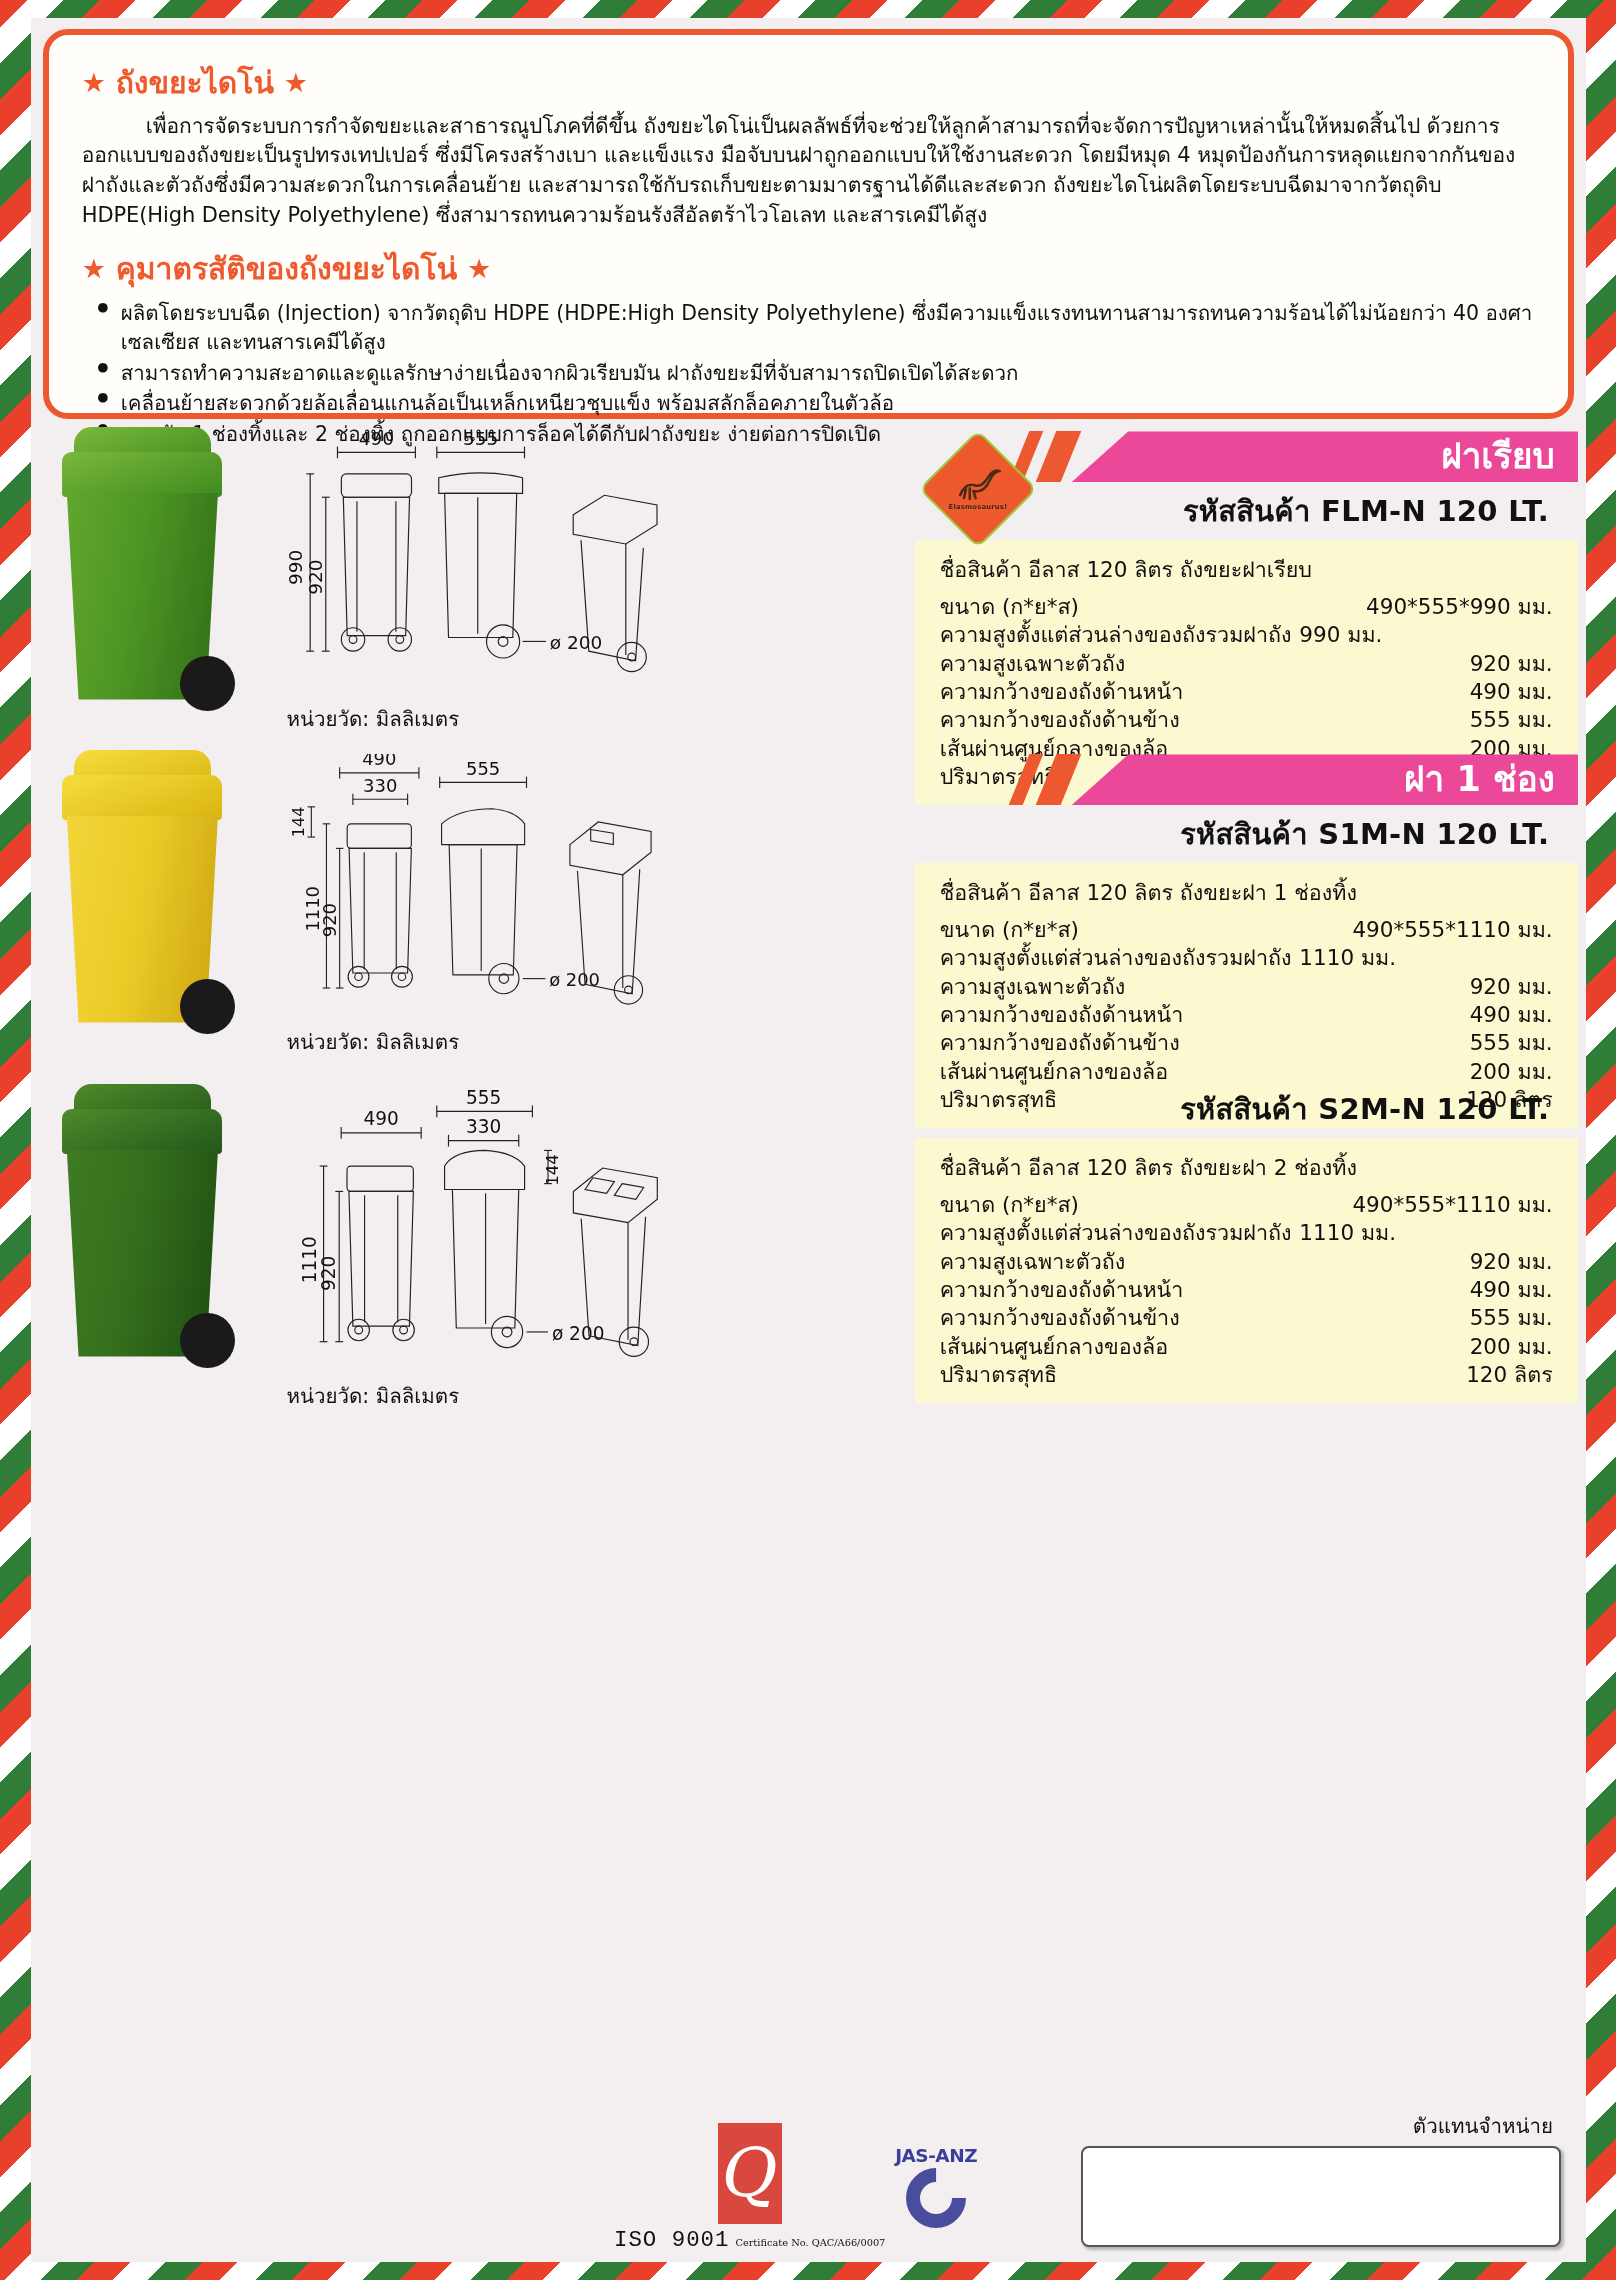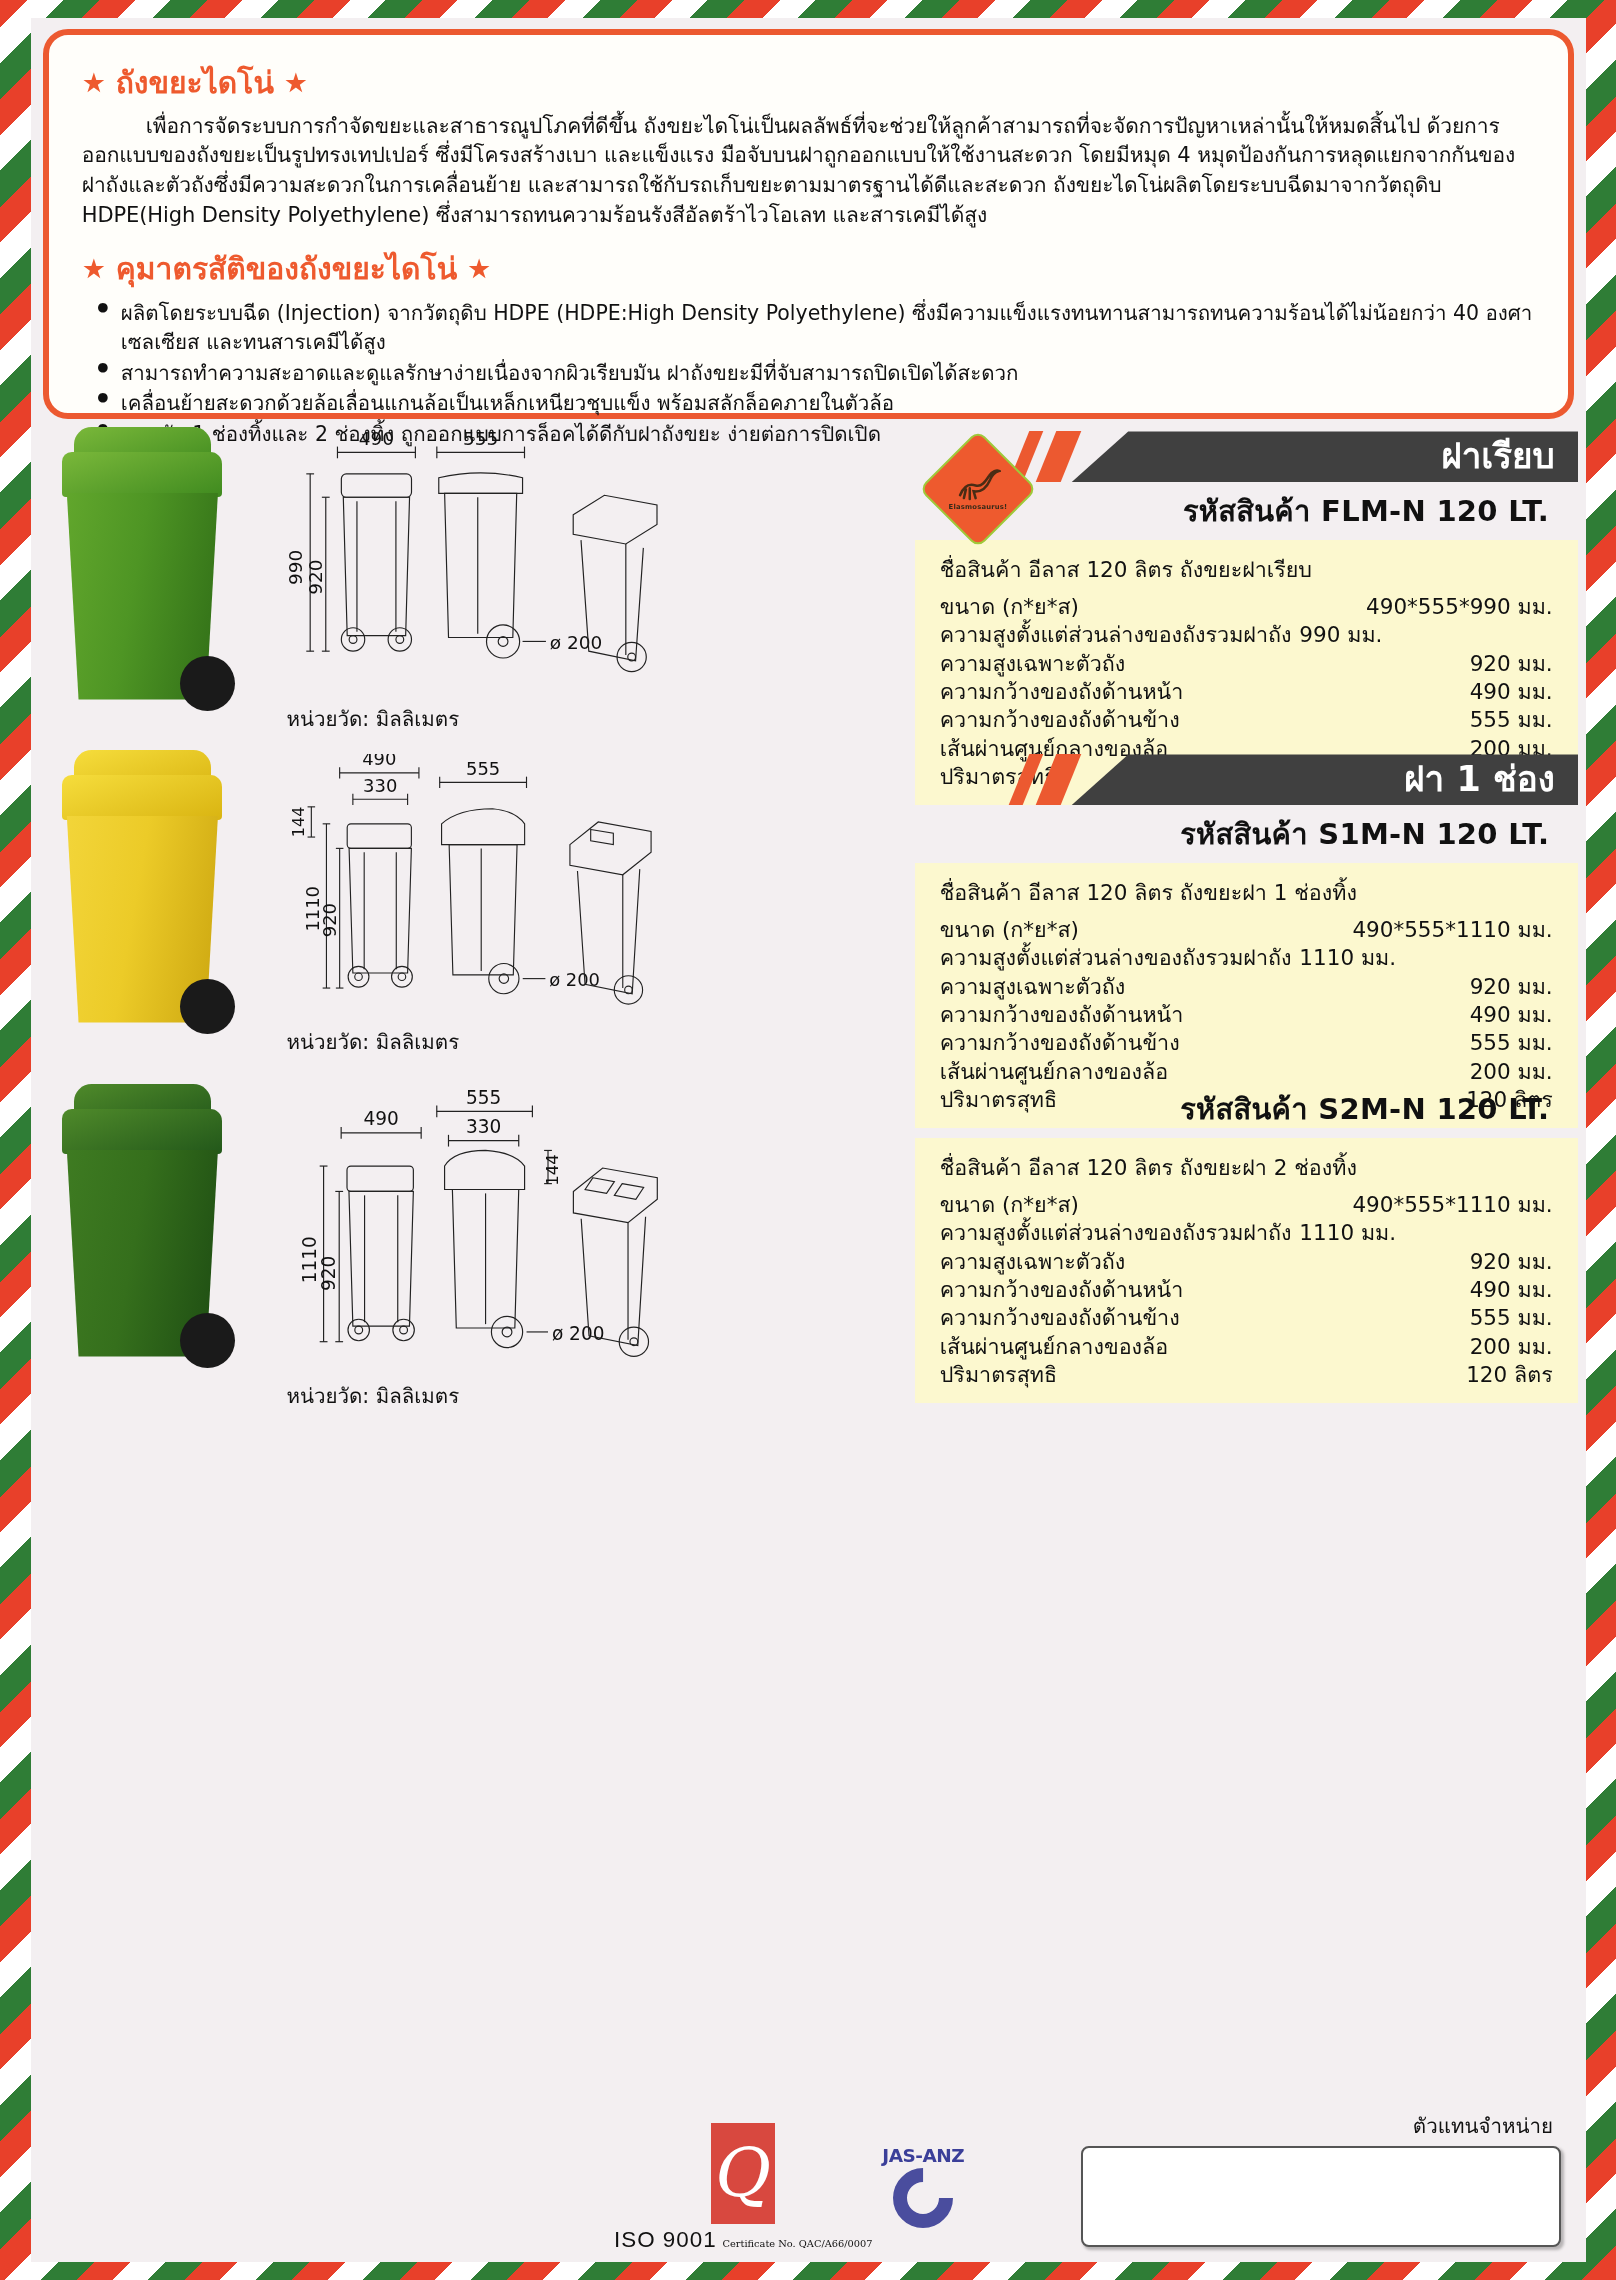--- a/index.html
+++ b/index.html
@@ -126,21 +126,21 @@
 
   
   .spec {
     position: absolute; right: 7.8px; top: 0px;
     width: 683px;
   }
   .ribbon-wrap { position: relative; height: 59px; }
   .ribbon {
     position: absolute; right: 0; top: 5.9px;
     width: 507px; height: 51px;
-    background: #404040;
+    background: #ec4899;
     display: flex; align-items: center; justify-content: flex-end;
     padding-right: 23.4px;
     clip-path: polygon(57px 0, 100% 0, 100% 100%, 0 100%);
   }
   .ribbon-title {
     color: #ffffff; font-size: 35px; font-weight: bold;
     letter-spacing: 0px; line-height: 1;
   }
   .ribbon-slash {
     position: absolute; top: 5.9px; height: 51px; width: 25px;
@@ -204,21 +204,21 @@
     position: absolute; left: 583px; bottom: 5.9px;
     display: flex; align-items: flex-end; gap: 9.8px;
   }
   .q-mark {
     width: 64px; height: 101px; background: #d8483f;
     display: flex; align-items: center; justify-content: center;
     color: #fff; font-family: "DejaVu Serif", serif;
     font-size: 68px; font-style: italic; line-height: 1;
   }
   .iso-text {
-    font-family: Liberation Sans, sans-serif;
+    font-family: Liberation Mono, monospace;
     font-size: 22.4px; color: #111; letter-spacing: 1px;
   }
   .cert-text { font-size: 9.8px; color: #111; font-family:"DejaVu Serif",serif; }
   .jas {
     display: flex; flex-direction: column; align-items: center;
   }
   .jas-label {
     color: #3b3f99; font-weight: bold; font-size: 18.5px;
     font-family: "DejaVu Sans", sans-serif; letter-spacing: -0.5px;
   }

